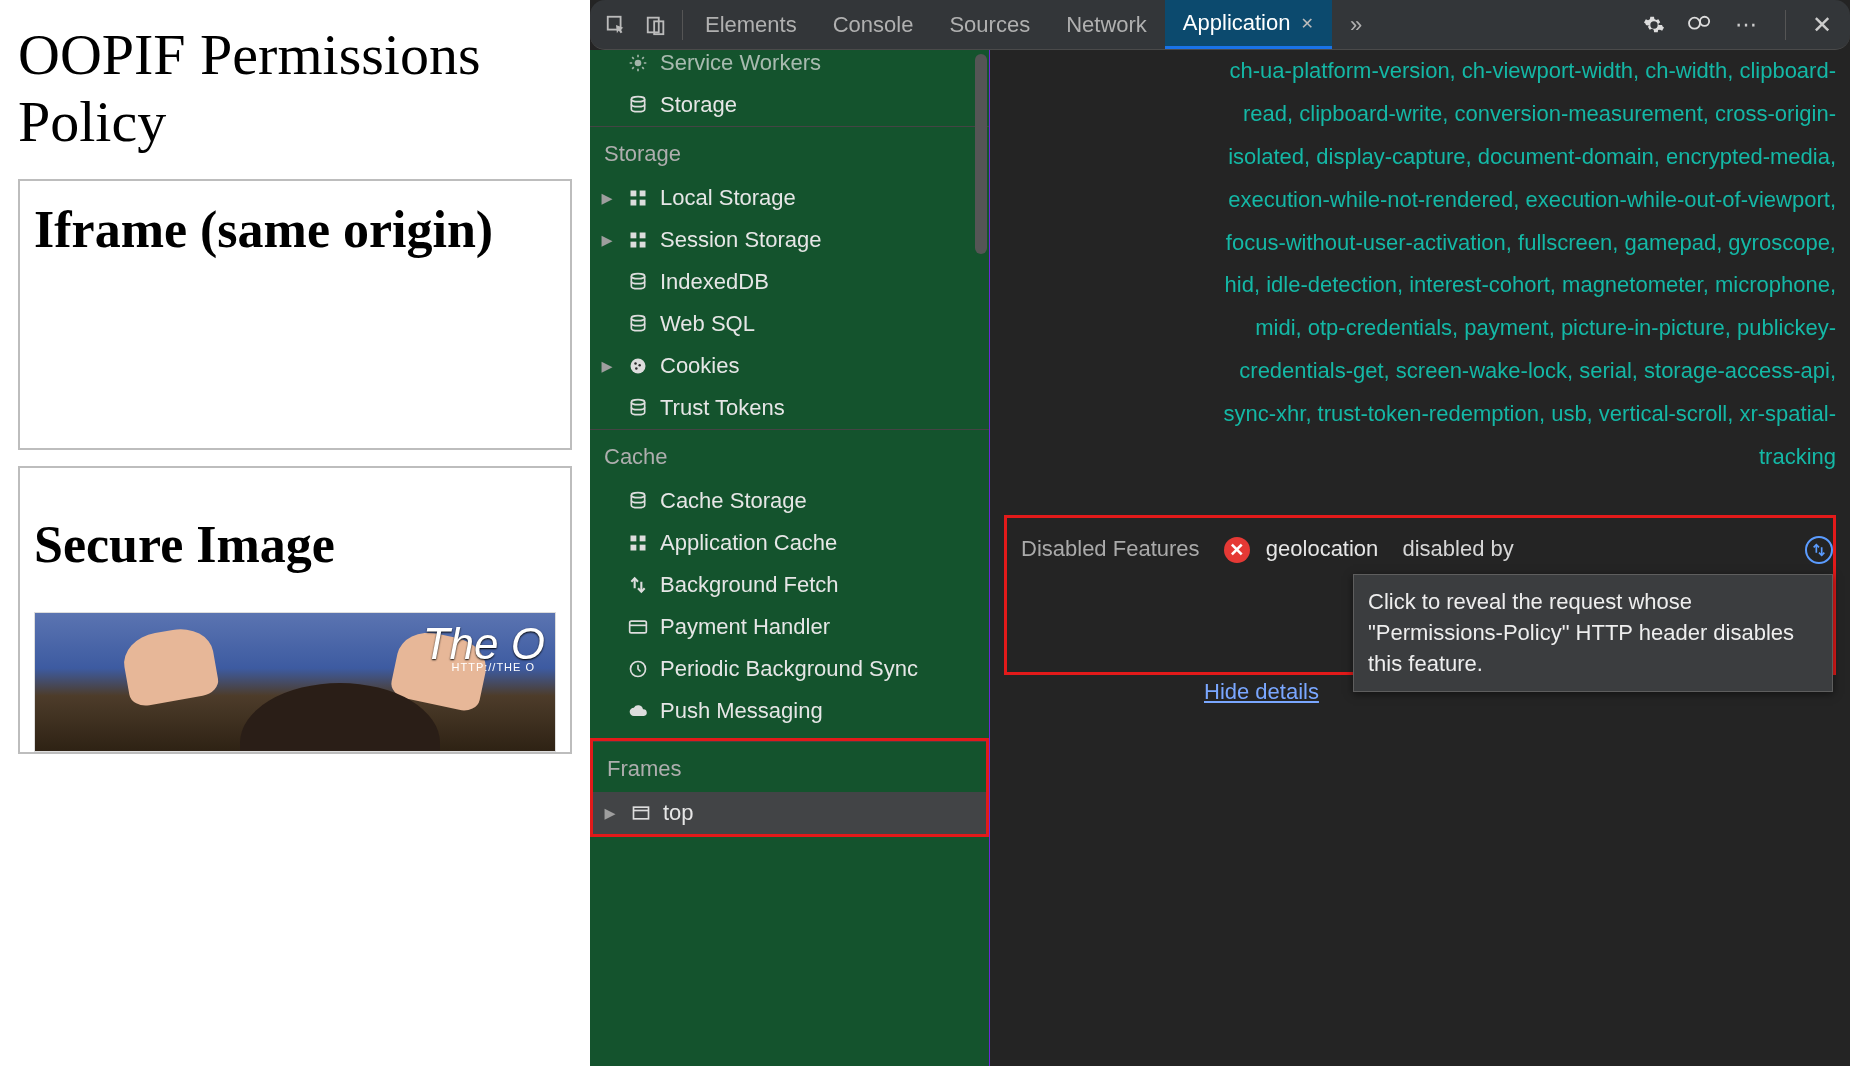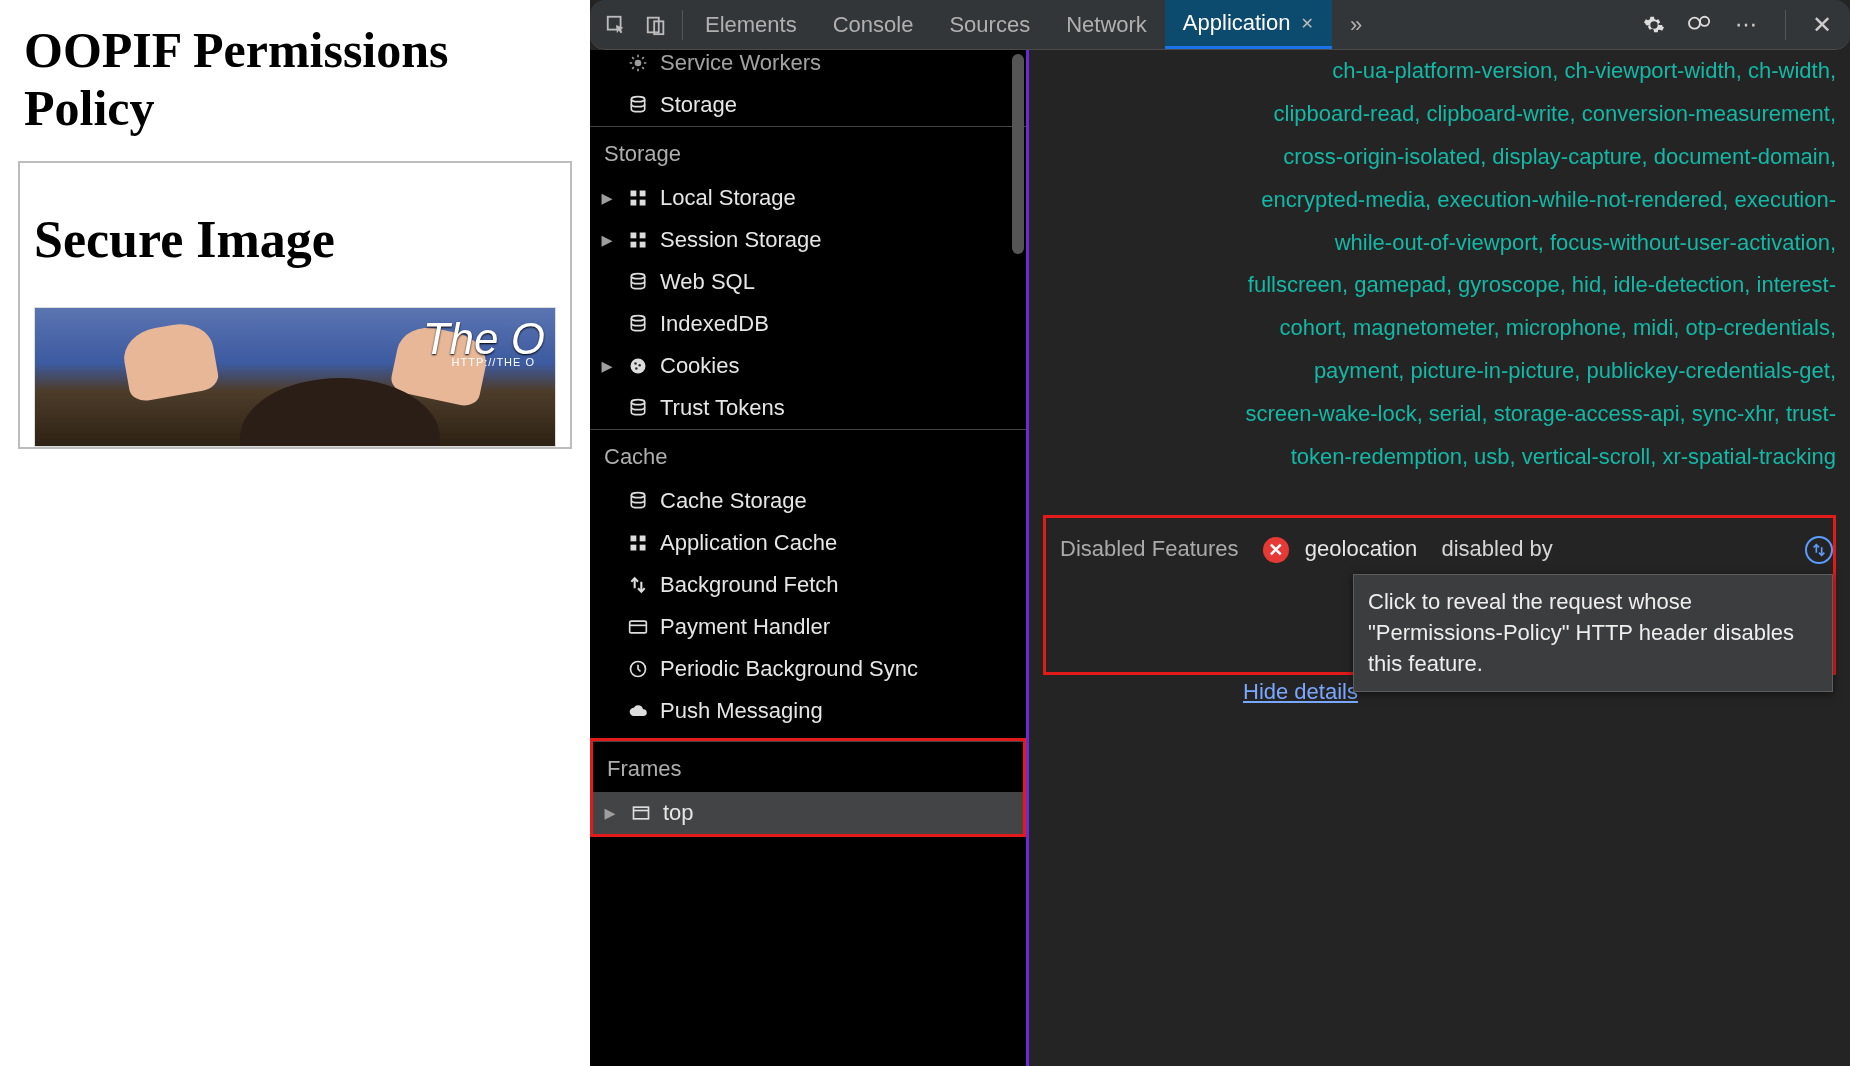--- a/index.html
+++ b/index.html
@@ -1,21 +1,21 @@
 <!DOCTYPE html>
 <html><head>
 <meta charset="utf-8">
 <style>
   * { box-sizing: border-box; margin: 0; padding: 0; }
   html, body { width: 1850px; height: 1066px; font-family: -apple-system, "Helvetica Neue", Arial, sans-serif; background: #fff; overflow: hidden; }
   .root { display: flex; width: 100%; height: 100%; }
 
   
   .page { width: 590px; background: #fff; padding: 22px 18px; color: #000; }
-  .page h1 { font-family: Georgia, "Times New Roman", serif; font-weight: 700; font-size: 50px; line-height: 1.15; margin-bottom: 24px; margin-left: 6px; }
+  .page h1 { font-family: Georgia, "Times New Roman", serif; font-weight: 400; font-size: 58px; line-height: 1.15; margin-bottom: 24px; }
   .frame-box { border: 2px solid #bdbdbd; padding: 18px 14px; margin-bottom: 16px; background: #fff; }
   .frame-box h2 { font-family: Georgia, "Times New Roman", serif; font-weight: 700; font-size: 52px; line-height: 1.2; margin-bottom: 48px; white-space: nowrap; }
   .secure-box { border: none; padding: 18px 14px 0 14px; }
   .secure-box h2 { font-family: Georgia, "Times New Roman", serif; font-weight: 700; font-size: 52px; margin: 28px 0 36px 0; }
   .img-holder { height: 140px; overflow: hidden; position: relative; border: 1px solid #ddd; }
   .img-bg { position:absolute; inset:0; background: linear-gradient(180deg,#5b74b1 0%, #3d5ba1 40%, #4d3c2a 60%, #2e2214 100%); }
   .img-overlay { position:absolute; top:6px; right:10px; color:#fff; font-family: Liberation Sans, sans-serif; font-style:italic; font-size: 44px; text-shadow: 0 1px 2px #000; }
   .img-sub { position:absolute; top:48px; right:20px; color:#fff; font-size:11px; letter-spacing:1px; font-family: Arial;}
   .fist { position:absolute; width:90px; height:70px; background:#e7b798; border-radius:40% 40% 20% 20%; }
   .fist.f1 { left:90px; top:18px; transform: rotate(-10deg);}
@@ -29,21 +29,21 @@
   .tab { padding:0 18px; height:100%; display:flex; align-items:center; color:#b0b0b0; cursor:pointer; gap:10px; }
   .tab.active { background:#0c4a6e; color:#fff; border-bottom:3px solid #1a73e8; }
   .tab .x { font-size:16px; color:#bbb; }
   .tabstrip .spacer { flex:1; }
   .tabstrip .right-icons { display:flex; align-items:center; gap:22px; color:#ccc; padding-right:10px; }
   .sep-v { width:1px; height:30px; background:#555; margin:0 4px; }
 
   .dt-body { flex:1; display:flex; overflow:hidden; }
 
   
-  .sidebar { width:439px; background:#000000; border-right:3px solid #6d28d9; overflow-y:auto; position:relative; font-size:22px; }
+  .sidebar { width:400px; background:#14532d; border-right:1px solid #6d28d9; overflow-y:auto; position:relative; font-size:22px; }
   .sidebar::-webkit-scrollbar{width:16px;} .sidebar::-webkit-scrollbar-thumb{background:#555;border-radius:8px;}
   .scroll-ind { position:absolute; right:2px; top:4px; width:12px; height:200px; background:#555; border-radius:6px; }
   .section-header { padding:14px 10px 10px 14px; color:#aeaeae; font-size:22px; border-top:1px solid #444; }
   .tree-item { display:flex; align-items:center; gap:10px; padding:8px 10px 8px 28px; color:#e6e6e6; cursor:pointer; }
   .tree-item.selected { background:#424446; }
   .tree-item .chev { width:18px; display:inline-flex; justify-content:center; color:#9e9e9e; margin-left:-20px; }
   .tree-item.noexp .chev { visibility:hidden; }
   .icon { width:24px; height:24px; display:inline-flex; align-items:center; justify-content:center; color:#dcdcdc; flex-shrink:0; }
   .red-box { border:3px solid #e21a1a; }
   .frames-box { margin-top:6px; }
@@ -63,20 +63,24 @@
   svg { display:block; }
 </style>
 </head>
 <body>
 
 <div class="root">
 
   <div class="page">
     <h1>OOPIF Permissions Policy</h1>
 
+    <div class="frame-box">
+      <h2>Iframe (same origin)</h2>
+      <div style="height:120px;"></div>
+    </div>
 
     <div class="frame-box secure-box" style="border:2px solid #bdbdbd;">
       <h2>Secure Image</h2>
       <div class="img-holder">
         <div class="img-bg"></div>
         <div class="fist f1"></div>
         <div class="fist f2"></div>
         <div class="hair"></div>
         <div class="img-overlay">The O</div>
         <div class="img-sub">HTTP://THE O</div>
@@ -191,32 +195,32 @@
             </div>
             <div class="tree-item noexp">
               <span class="chev">▸</span>
               <span class="icon">
                 <svg width="20" height="20" viewBox="0 0 24 24" fill="none" stroke="#ddd" stroke-width="2">
                   <ellipse cx="12" cy="5" rx="8" ry="3"></ellipse>
                   <path d="M4 5v6c0 1.7 3.6 3 8 3s8-1.3 8-3V5"></path>
                   <path d="M4 11v6c0 1.7 3.6 3 8 3s8-1.3 8-3v-6"></path>
                 </svg>
               </span>
-              <span>Web SQL</span>
+              <span>IndexedDB</span>
             </div>
             <div class="tree-item noexp">
               <span class="chev">▸</span>
               <span class="icon">
                 <svg width="20" height="20" viewBox="0 0 24 24" fill="none" stroke="#ddd" stroke-width="2">
                   <ellipse cx="12" cy="5" rx="8" ry="3"></ellipse>
                   <path d="M4 5v6c0 1.7 3.6 3 8 3s8-1.3 8-3V5"></path>
                   <path d="M4 11v6c0 1.7 3.6 3 8 3s8-1.3 8-3v-6"></path>
                 </svg>
               </span>
-              <span>IndexedDB</span>
+              <span>Web SQL</span>
             </div>
             <div class="tree-item">
               <span class="chev">▸</span>
               <span class="icon">
                 <svg width="20" height="20" viewBox="0 0 24 24" fill="#ddd">
                   <circle cx="12" cy="12" r="9"></circle>
                   <circle cx="9" cy="9" r="1.5" fill="#2b2b2b"></circle>
                   <circle cx="14" cy="11" r="1.5" fill="#2b2b2b"></circle>
                   <circle cx="10" cy="15" r="1.5" fill="#2b2b2b"></circle>
                 </svg>

